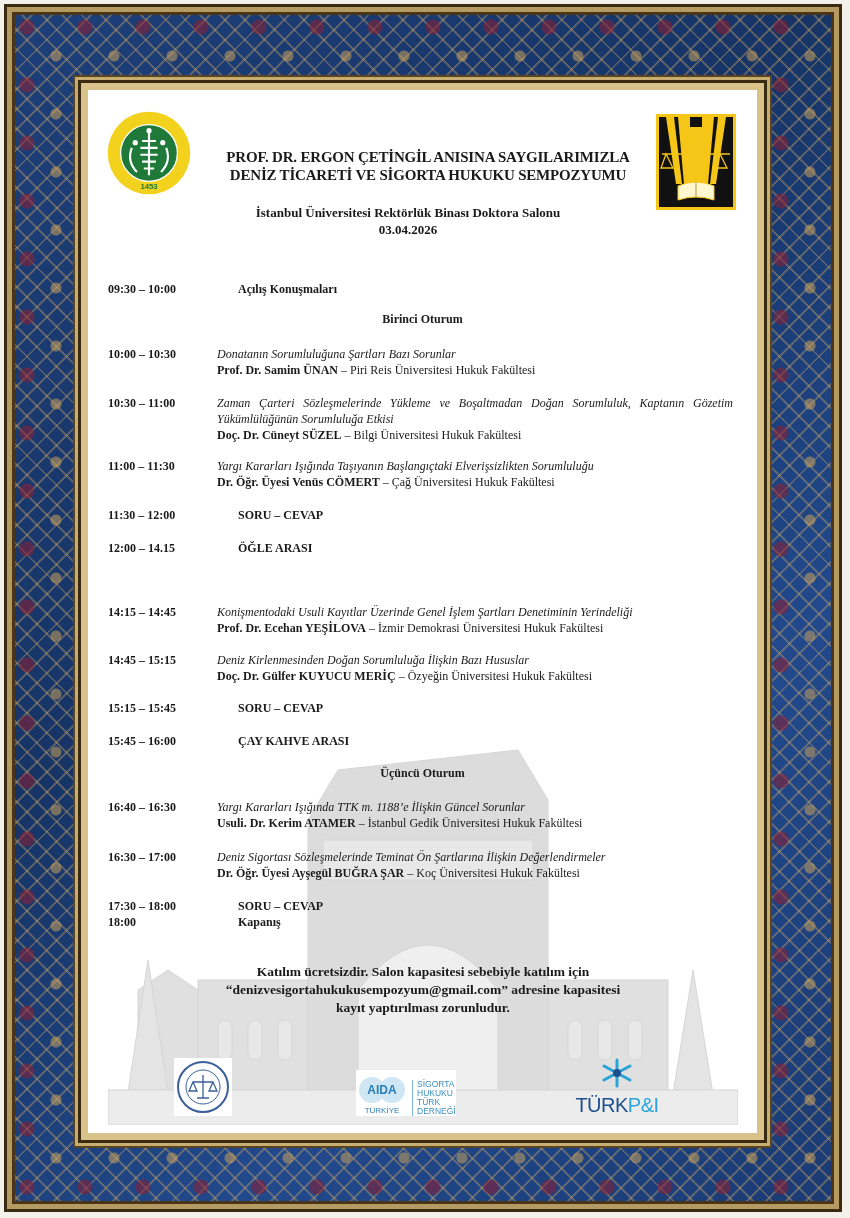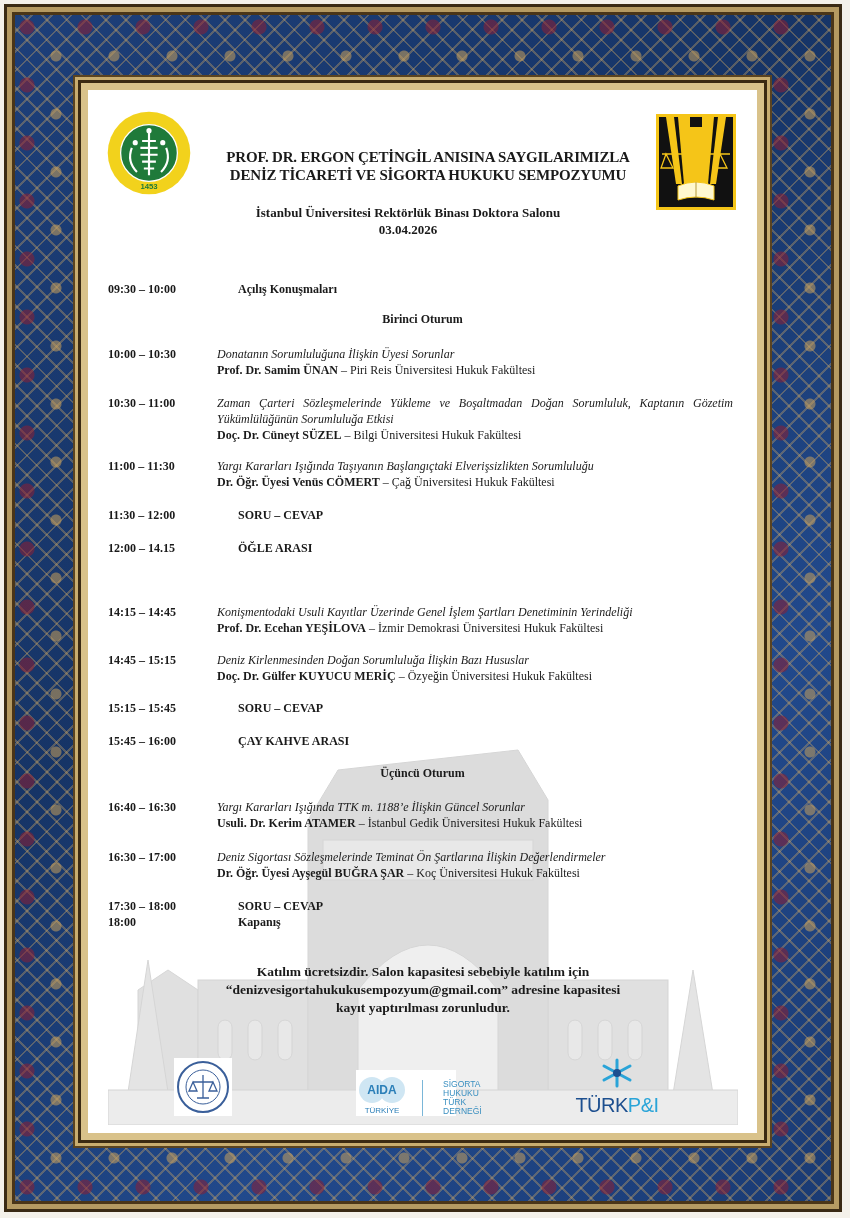--- a/index.html
+++ b/index.html
@@ -55,21 +55,21 @@
   .row .speaker { }
   .row .speaker b { font-weight: bold; }
   .session { position: absolute; left: 0; width: 669px; text-align: center; font-weight: bold; font-size: 12px; }
   .notice {
     position: absolute; left: 60px; width: 550px; top: 873px;
     text-align: center; font-weight: bold; font-size: 13.5px; line-height: 18px;
   }
   .logo-seal { position: absolute; left: 86px; top: 968px; width: 58px; height: 58px; background:#fff; }
   .logo-shtd { position: absolute; left: 268px; top: 980px; width: 100px; height: 46px; background:#fff; display:flex; align-items:flex-end; }
   .logo-shtd .globe { width: 52px; height: 42px; position: relative; }
-  .logo-shtd .txt { font-family: "Liberation Sans", sans-serif; font-size: 8.5px; line-height: 9px; color: #3a8fc0; border-left: 1px solid #7ab6d8; padding-left: 20px; margin-left: 14px; }
+  .logo-shtd .txt { font-family: "Liberation Sans", sans-serif; font-size: 8.5px; line-height: 9px; color: #3a8fc0; border-left: 1px solid #7ab6d8; padding-left: 4px; margin-left: 4px; }
   .logo-turk { position: absolute; left: 484px; top: 968px; width: 90px; height: 56px; text-align: center; }
   .logo-turk .word { font-family: "Liberation Sans", sans-serif; font-weight: normal; font-size: 20px; color: #1d4f8f; letter-spacing: -0.5px; margin-top: 2px; }
   .logo-turk .word span { color: #2aa4d8; }
 </style>
 </head>
 <body>
 
 <div class="frame"></div>
 <div class="inner-bevel"></div>
 
@@ -128,21 +128,21 @@
   <div class="row" style="top:191px">
     <span class="time">09:30 – 10:00</span>
     <div class="body plain">Açılış Konuşmaları</div>
   </div>
 
   <div class="session" style="top:222px">Birinci Oturum</div>
 
   <div class="row" style="top:256px">
     <span class="time">10:00 – 10:30</span>
     <div class="body">
-      <div class="talk">Donatanın Sorumluluğuna İlişkin Üyesi Sorunlar</div>
+      <div class="talk">Donatanın Sorumluluğuna Şartları Bazı Sorunlar</div>
       <div class="speaker"><b>Prof. Dr. Samim ÜNAN</b> – <span>Piri Reis Üniversitesi Hukuk Fakültesi</span></div>
     </div>
   </div>
 
   <div class="row" style="top:305px">
     <span class="time">10:30 – 11:00</span>
     <div class="body">
       <div class="talk">Zaman Çarteri Sözleşmelerinde Yükleme ve Boşaltmadan Doğan Sorumluluk, Kaptanın Gözetim Yükümlülüğünün Sorumluluğa Etkisi</div>
       <div class="speaker"><b>Doç. Dr. Cüneyt SÜZEL</b> – <span>Bilgi Üniversitesi Hukuk Fakültesi</span></div>
     </div>

